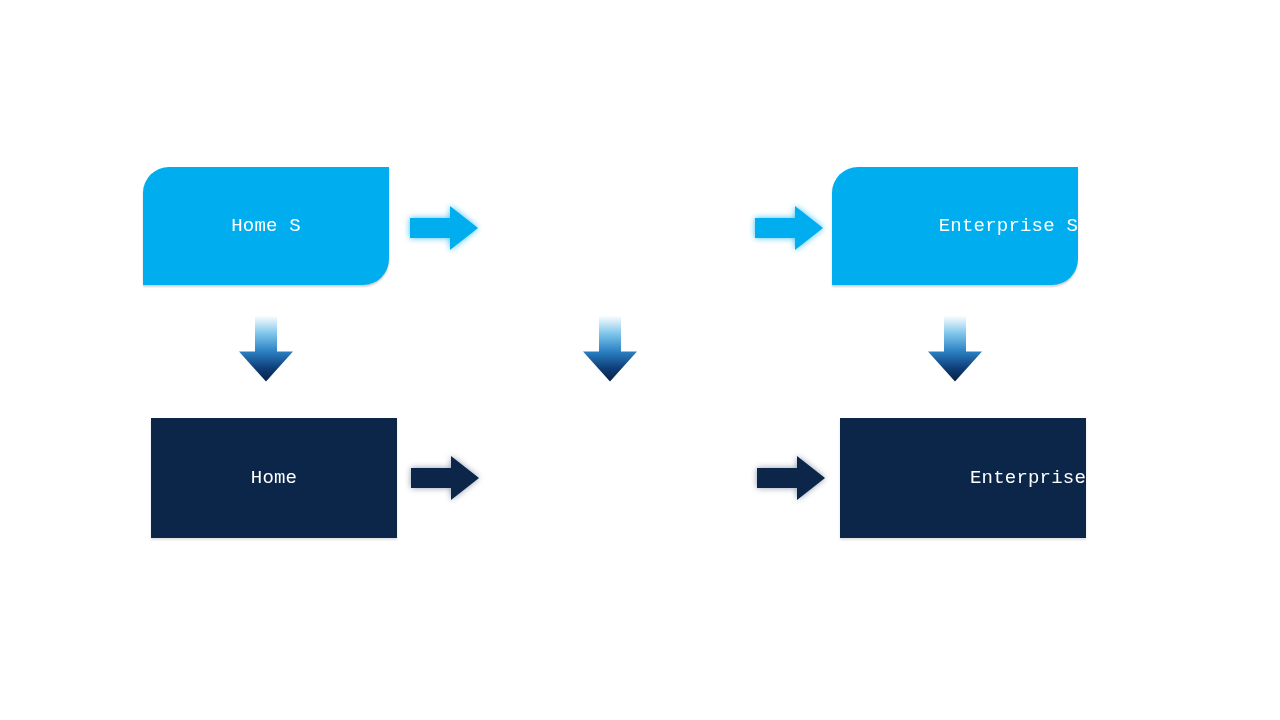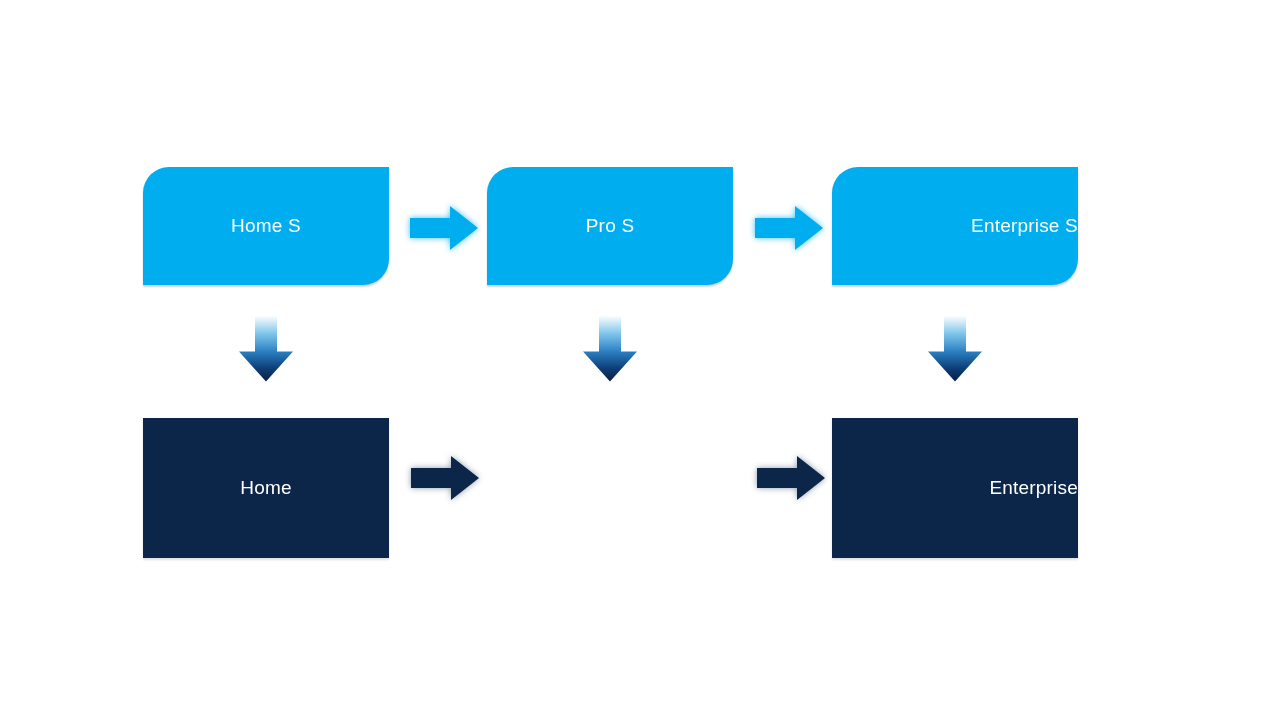--- a/index.html
+++ b/index.html
@@ -6,41 +6,42 @@
     --light-blue:#00AEEF;
     --dark-navy:#0C2649;
     --bg:#ffffff;
   }
   html,body{margin:0;padding:0;background:var(--bg);}
   #stage{
     position:relative;
     width:1280px;height:720px;
     background:var(--bg);
     overflow:hidden;
-    font-family:Liberation Sans, sans-serif;
+    font-family:Liberation Mono, monospace;
     border-radius:20px;
   }
   .box{
     position:absolute;
     width:246px;
     display:flex;align-items:center;justify-content:center;
     color:#ffffff;
     font-size:19px;
     letter-spacing:0.2px;
   }
   .box-top{
     height:118px;top:167px;
     background:var(--light-blue);
     border-radius:26px 0 26px 0;
     box-shadow:0 2px 2px rgba(0,0,0,0.18);
   }
   .box-bottom{
-    height:140px;top:418px;
+    height:120px;top:418px;
     background:var(--dark-navy);
     box-shadow:0 2px 2px rgba(0,0,0,0.12);
+    margin-left:8px;
   }
   .col-0{left:143px;} .col-1{left:487px;} .col-2{left:832px;justify-content:flex-end;}
 
   .h-arrow{
     position:absolute;width:68px;height:44px;
   }
   .h-arrow svg{display:block;width:100%;height:100%;overflow:visible;}
   .h-arrow-top{top:206px;color:var(--light-blue);}
   .h-arrow-top svg{filter:drop-shadow(0 0 3px rgba(0,174,239,0.75));}
   .h-arrow-bottom{top:456px;color:var(--dark-navy);}
@@ -68,23 +69,20 @@
         <stop offset="0.28" stop-color="#7cc4ea"></stop>
         <stop offset="0.55" stop-color="#2a7fc2"></stop>
         <stop offset="0.80" stop-color="#0e3e77"></stop>
         <stop offset="1" stop-color="#0a2142"></stop>
       </linearGradient>
     </defs>
   </svg>
 
   <div class="box box-top col-0">
     <span>Home S</span>
-  </div>
-  <div class="box box-top col-1">
-    <span>Pro S</span>
   </div>
   <div class="box box-top col-2">
     <span>Enterprise S</span>
   </div>
 
   <div class="h-arrow h-arrow-top ha-0">
     <svg viewBox="0 0 68 44">
         <path fill="currentColor" d="M0,12 L40,12 L40,0 L68,22 L40,44 L40,32 L0,32 Z"></path>
       </svg>
   </div>

